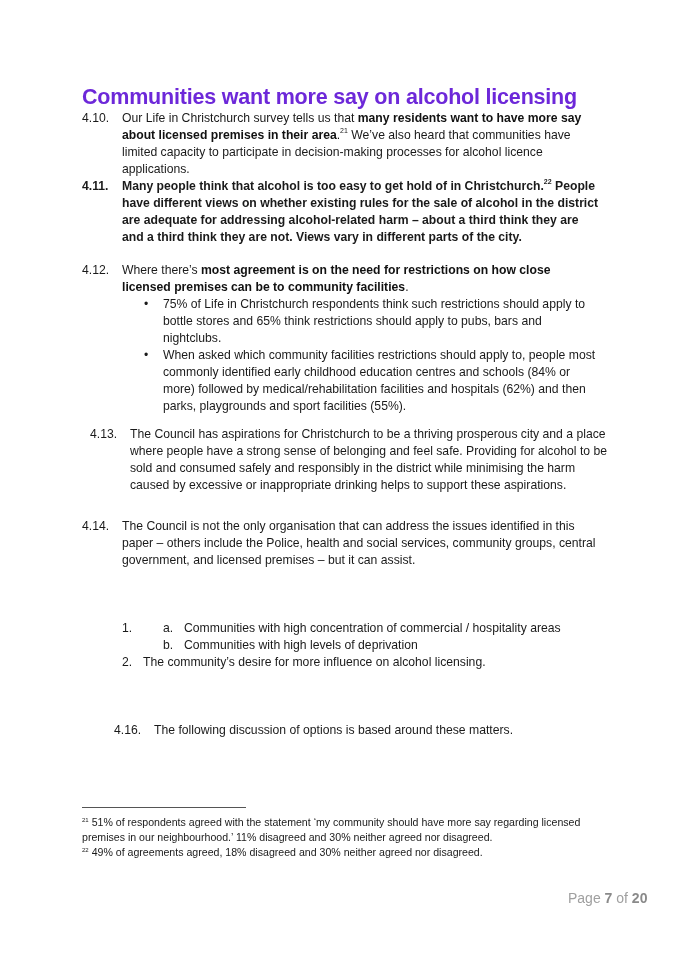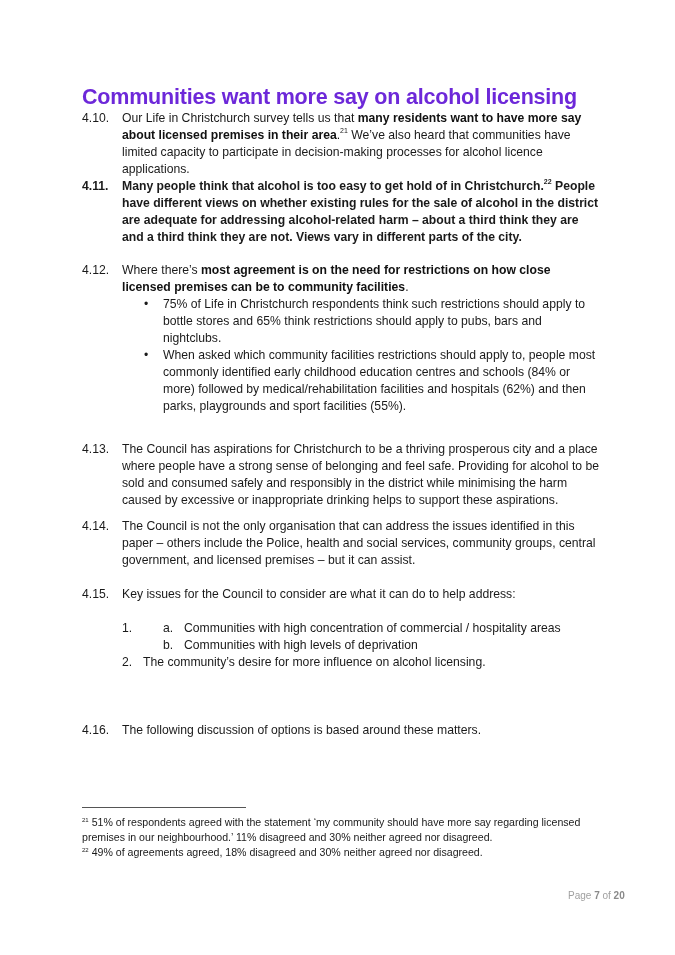--- a/index.html
+++ b/index.html
@@ -17,21 +17,21 @@
   ul.bullets li { position: relative; padding-left: 41px; }
   ul.bullets li .dot { position: absolute; left: 22px; top: 0; }
   .olist { position: absolute; left: 122px; width: 480px; font-size: 12.2px; line-height: 17px; }
   .oitem { position: relative; padding-left: 21px; }
   .oitem .onum { position: absolute; left: 0; top: 0; }
   .subitem { position: relative; padding-left: 62px; }
   .subitem .snum { position: absolute; left: 41px; top: 0; }
   .fnrule { position: absolute; left: 82px; top: 807px; width: 164px; height: 1px; background: #555; }
   .footnotes { position: absolute; left: 82px; top: 815px; width: 530px; font-size: 10.6px; line-height: 15px; color: #1a1a1a; }
   .footnotes sup { font-size: 6px; top: 0; }
-  .pagenum { position: absolute; left: 541px; top: 890px; font-size: 10px; color: #a0a0a0; padding-left: 27px; }
+  .pagenum { position: absolute; left: 541px; top: 890px; font-size: 14px; color: #a0a0a0; padding-left: 27px; }
   .pagenum b { color: #8a8a8a; }
 </style>
 </head>
 <body>
 
 <div class="page">
 
   <h2 style="top:84px;">Communities want more say on alcohol licensing</h2>
 
   <div class="para" style="top:110px;">
@@ -48,54 +48,50 @@
     <span class="num">4.12.</span>
     <div class="body"><span>Where there’s </span><b>most agreement is on the need for restrictions on how close licensed premises can be to community facilities</b><span>.</span>
       <ul class="bullets">
         <li><span class="dot">•</span><span>75% of Life in Christchurch respondents think such restrictions should apply to bottle stores and 65% think restrictions should apply to pubs, bars and nightclubs.</span></li>
         <li><span class="dot">•</span><span>When asked which community facilities restrictions should apply to, people most commonly identified early childhood education centres and schools (84% or more) followed by medical/rehabilitation facilities and hospitals (62%) and then parks, playgrounds and sport facilities (55%).</span></li>
       </ul>
     </div>
   </div>
 
 
-  <div class="para" style="top:441px;">
+  <div class="para" style="top:426px;margin-left:8px;">
     <span class="num">4.13.</span>
     <div class="body">The Council has aspirations for Christchurch to be a thriving prosperous city and a place where people have a strong sense of belonging and feel safe. Providing for alcohol to be sold and consumed safely and responsibly in the district while minimising the harm caused by excessive or inappropriate drinking helps to support these aspirations.</div>
   </div>
 
   <div class="para" style="top:518px;">
     <span class="num">4.14.</span>
     <div class="body">The Council is not the only organisation that can address the issues identified in this paper – others include the Police, health and social services, community groups, central government, and licensed premises – but it can assist.</div>
   </div>
 
-  <div class="para" style="top:586px;">
-    <span class="num">4.15.</span>
-    <div class="body">Key issues for the Council to consider are what it can do to help address:</div>
-  </div>
 
   <div class="olist" style="top:620px;">
     <div class="oitem">
       <span class="onum">1.</span>
     </div>
     <div class="subitem">
       <span class="snum">a.</span>
       <span>Communities with high concentration of commercial / hospitality areas</span>
     </div>
     <div class="subitem">
       <span class="snum">b.</span>
       <span>Communities with high levels of deprivation</span>
     </div>
     <div class="oitem">
       <span class="onum">2.</span>
       <span>The community’s desire for more influence on alcohol licensing.</span>
     </div>
   </div>
 
-  <div class="para" style="top:722px;">
+  <div class="para" style="top:722px;margin-left:32px;">
     <span class="num">4.16.</span>
     <div class="body">The following discussion of options is based around these matters.</div>
   </div>
 
   <div class="fnrule"></div>
 
   <div class="footnotes">
     <div><sup>21</sup><span> 51% of respondents agreed with the statement ‘my community should have more say regarding licensed premises in our neighbourhood.’ 11% disagreed and 30% neither agreed nor disagreed.</span></div>
     <div><sup>22</sup><span> 49% of agreements agreed, 18% disagreed and 30% neither agreed nor disagreed.</span></div>
   </div>

